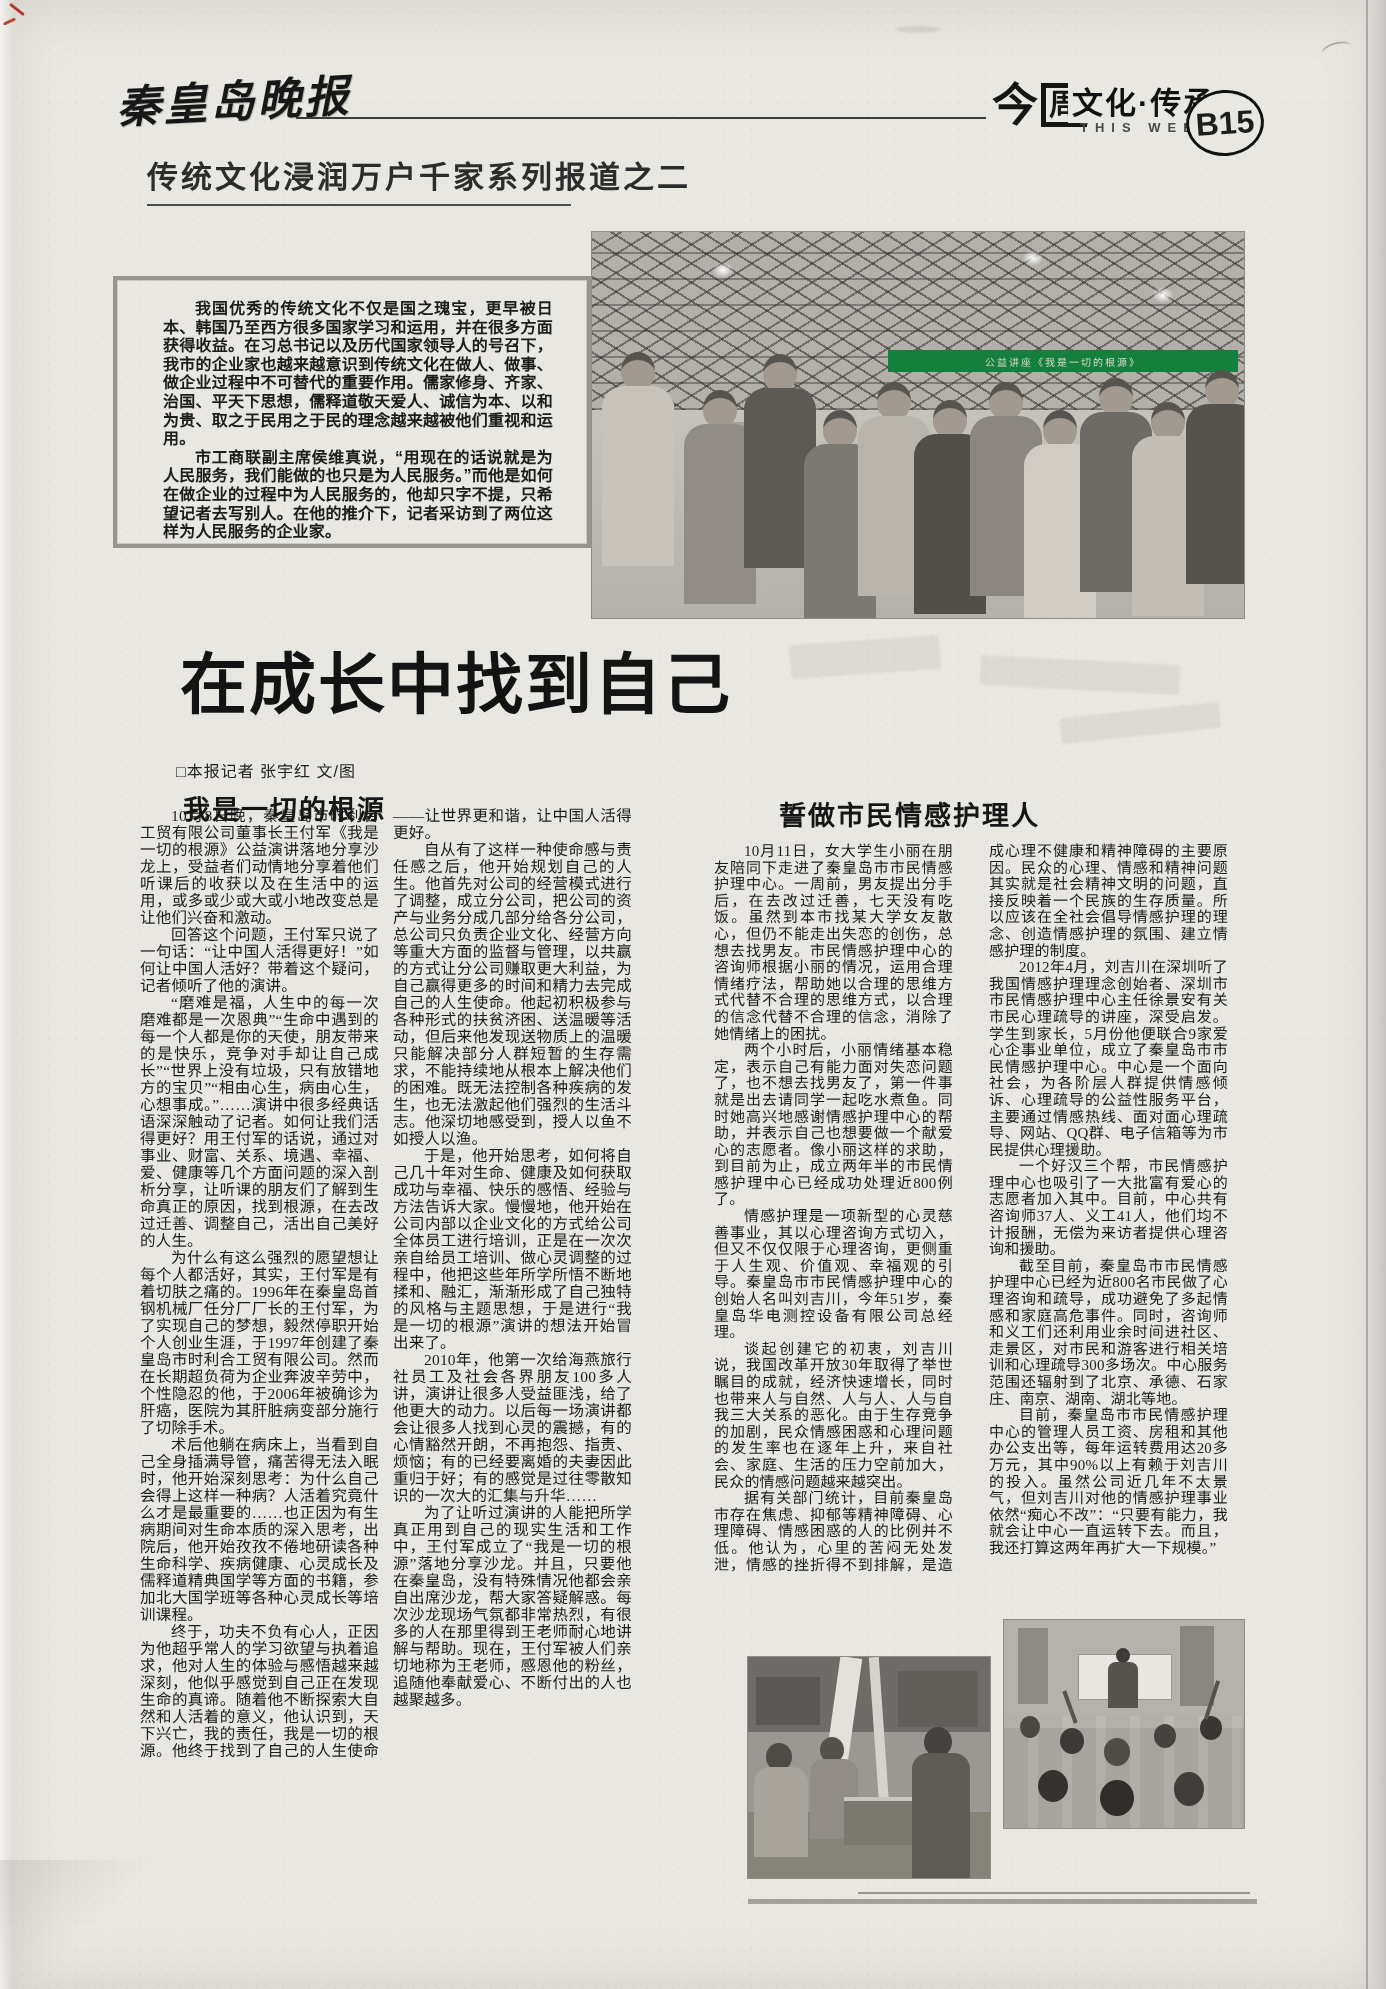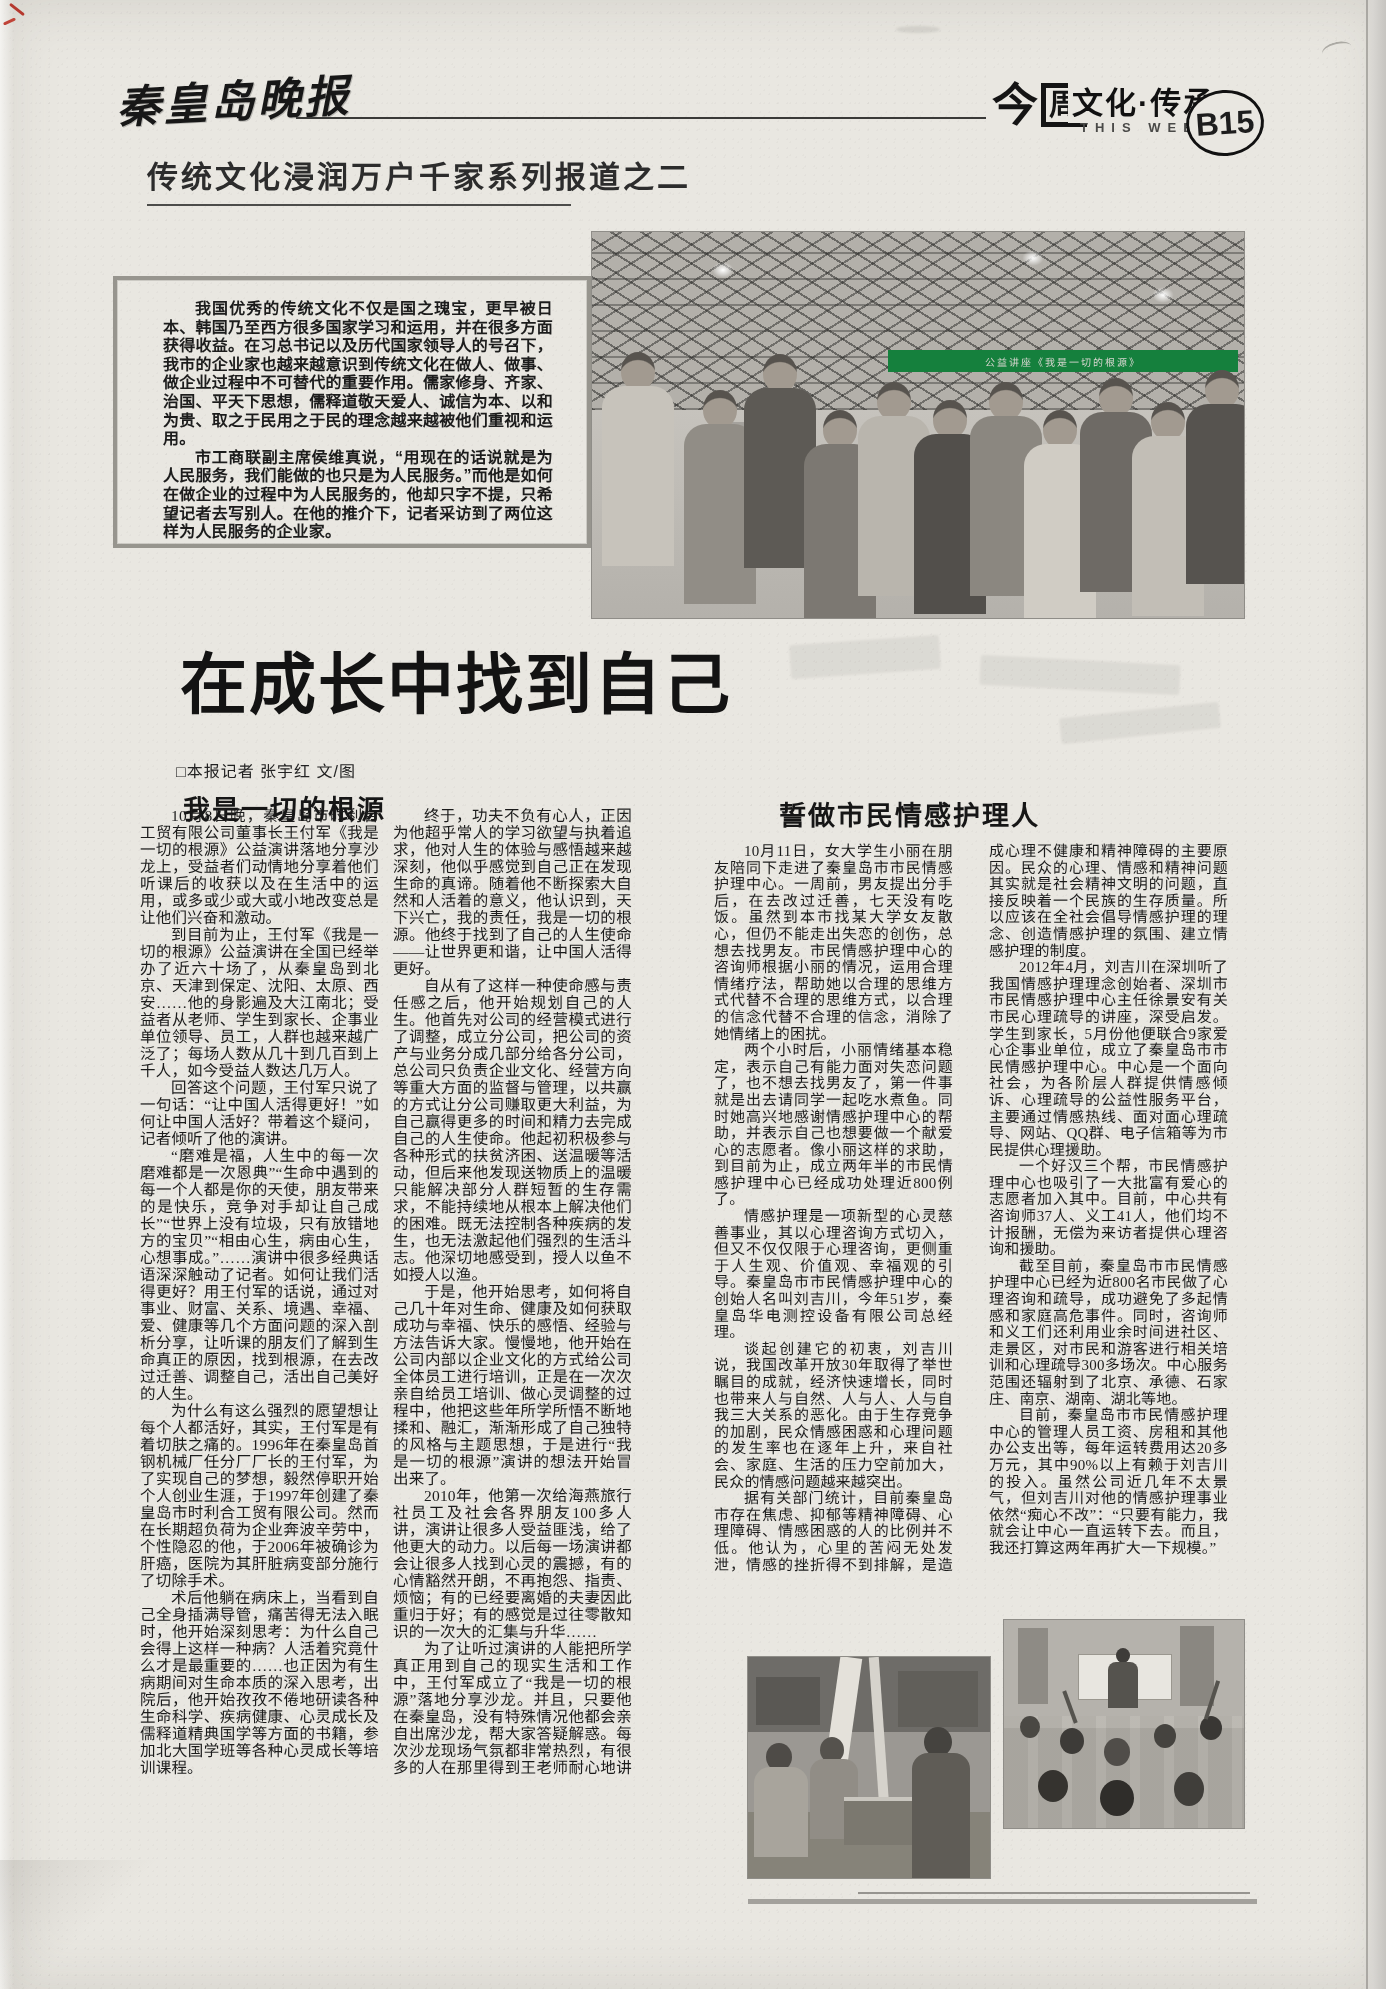--- a/index.html
+++ b/index.html
@@ -187,21 +187,20 @@
   <div class="abs ghost" style="left:790px;top:640px;width:150px;height:34px;transform:rotate(-4deg);"></div>
   <div class="abs ghost" style="left:980px;top:660px;width:200px;height:30px;transform:rotate(3deg);"></div>
   <div class="abs ghost" style="left:1060px;top:710px;width:160px;height:26px;transform:rotate(-6deg);"></div>
 
   <div class="abs headline">在成长中找到自己</div>
   <div class="abs byline">□本报记者 张宇红 文/图</div>
 
   <div class="abs col-head left-head">我是一切的根源</div>
   <div class="abs art-text art-left">
       <p>10月8日晚，秦皇岛市时利合工贸有限公司董事长王付军《我是一切的根源》公益演讲落地分享沙龙上，受益者们动情地分享着他们听课后的收获以及在生活中的运用，或多或少或大或小地改变总是让他们兴奋和激动。</p>
-      <p>到目前为止，王付军《我是一切的根源》公益演讲在全国已经举办了近六十场了，从秦皇岛到北京、天津到保定、沈阳、太原、西安……他的身影遍及大江南北；受益者从老师、学生到家长、企事业单位领导、员工，人群也越来越广泛了；每场人数从几十到几百到上千人，如今受益人数达几万人。</p>
       <p>回答这个问题，王付军只说了一句话：“让中国人活得更好！”如何让中国人活好？带着这个疑问，记者倾听了他的演讲。</p>
       <p>“磨难是福，人生中的每一次磨难都是一次恩典”“生命中遇到的每一个人都是你的天使，朋友带来的是快乐，竞争对手却让自己成长”“世界上没有垃圾，只有放错地方的宝贝”“相由心生，病由心生，心想事成。”……演讲中很多经典话语深深触动了记者。如何让我们活得更好？用王付军的话说，通过对事业、财富、关系、境遇、幸福、爱、健康等几个方面问题的深入剖析分享，让听课的朋友们了解到生命真正的原因，找到根源，在去改过迁善、调整自己，活出自己美好的人生。</p>
       <p>为什么有这么强烈的愿望想让每个人都活好，其实，王付军是有着切肤之痛的。1996年在秦皇岛首钢机械厂任分厂厂长的王付军，为了实现自己的梦想，毅然停职开始个人创业生涯，于1997年创建了秦皇岛市时利合工贸有限公司。然而在长期超负荷为企业奔波辛劳中，个性隐忍的他，于2006年被确诊为肝癌，医院为其肝脏病变部分施行了切除手术。</p>
       <p>术后他躺在病床上，当看到自己全身插满导管，痛苦得无法入眠时，他开始深刻思考：为什么自己会得上这样一种病？人活着究竟什么才是最重要的……也正因为有生病期间对生命本质的深入思考，出院后，他开始孜孜不倦地研读各种生命科学、疾病健康、心灵成长及儒释道精典国学等方面的书籍，参加北大国学班等各种心灵成长等培训课程。</p>
       <p>终于，功夫不负有心人，正因为他超乎常人的学习欲望与执着追求，他对人生的体验与感悟越来越深刻，他似乎感觉到自己正在发现生命的真谛。随着他不断探索大自然和人活着的意义，他认识到，天下兴亡，我的责任，我是一切的根源。他终于找到了自己的人生使命——让世界更和谐，让中国人活得更好。</p>
       <p>自从有了这样一种使命感与责任感之后，他开始规划自己的人生。他首先对公司的经营模式进行了调整，成立分公司，把公司的资产与业务分成几部分给各分公司，总公司只负责企业文化、经营方向等重大方面的监督与管理，以共赢的方式让分公司赚取更大利益，为自己赢得更多的时间和精力去完成自己的人生使命。他起初积极参与各种形式的扶贫济困、送温暖等活动，但后来他发现送物质上的温暖只能解决部分人群短暂的生存需求，不能持续地从根本上解决他们的困难。既无法控制各种疾病的发生，也无法激起他们强烈的生活斗志。他深切地感受到，授人以鱼不如授人以渔。</p>
       <p>于是，他开始思考，如何将自己几十年对生命、健康及如何获取成功与幸福、快乐的感悟、经验与方法告诉大家。慢慢地，他开始在公司内部以企业文化的方式给公司全体员工进行培训，正是在一次次亲自给员工培训、做心灵调整的过程中，他把这些年所学所悟不断地揉和、融汇，渐渐形成了自己独特的风格与主题思想，于是进行“我是一切的根源”演讲的想法开始冒出来了。</p>
       <p>2010年，他第一次给海燕旅行社员工及社会各界朋友100多人讲，演讲让很多人受益匪浅，给了他更大的动力。以后每一场演讲都会让很多人找到心灵的震撼，有的心情豁然开朗，不再抱怨、指责、烦恼；有的已经要离婚的夫妻因此重归于好；有的感觉是过往零散知识的一次大的汇集与升华……</p>
       <p>为了让听过演讲的人能把所学真正用到自己的现实生活和工作中，王付军成立了“我是一切的根源”落地分享沙龙。并且，只要他在秦皇岛，没有特殊情况他都会亲自出席沙龙，帮大家答疑解惑。每次沙龙现场气氛都非常热烈，有很多的人在那里得到王老师耐心地讲解与帮助。现在，王付军被人们亲切地称为王老师，感恩他的粉丝，追随他奉献爱心、不断付出的人也越聚越多。</p>
     </div>

